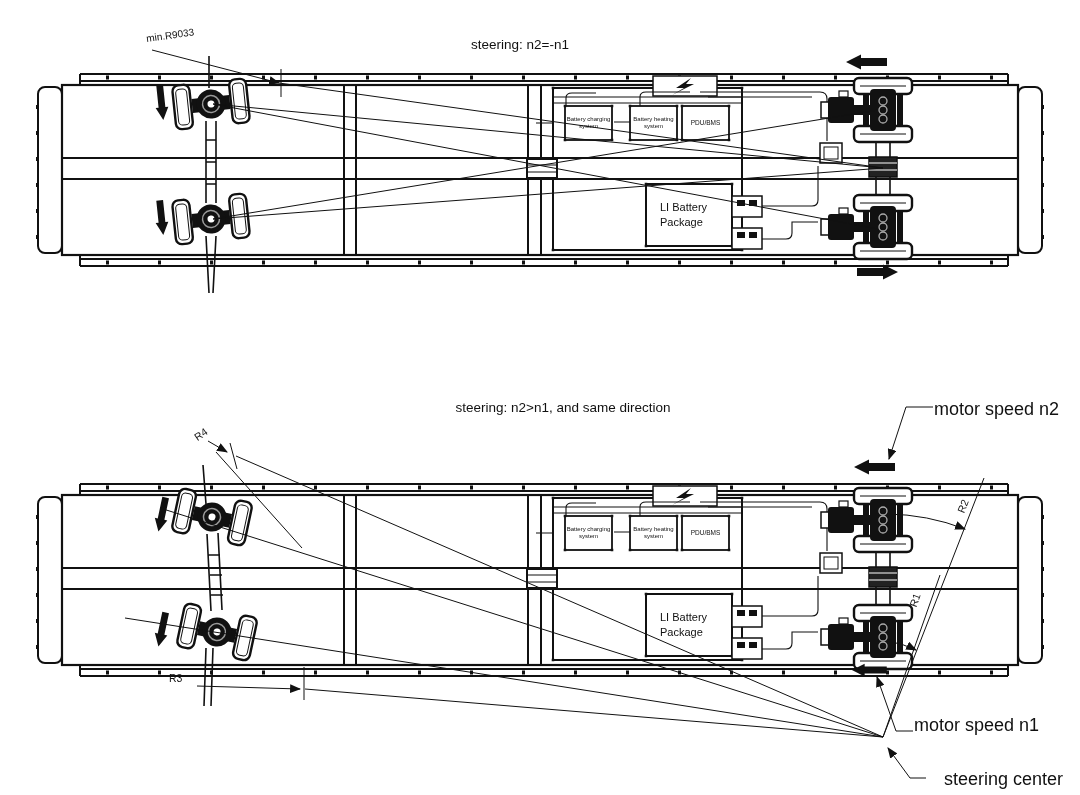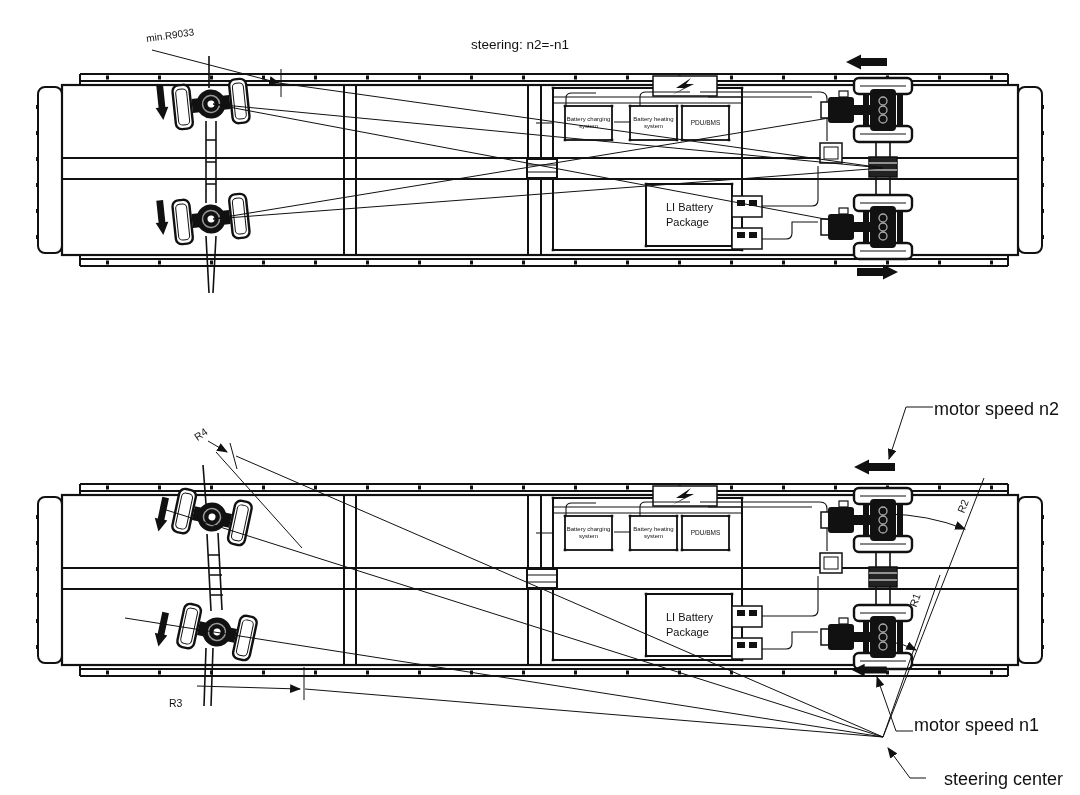--- a/index.html
+++ b/index.html
@@ -5,21 +5,21 @@
   html,body{margin:0;padding:0;background:#fff;}
   #stage{position:relative;width:1080px;height:795px;background:#fff;overflow:hidden;
          font-family:"Liberation Sans",sans-serif;color:#111;}
   #drawing{position:absolute;left:0;top:0;}
   .lbl{position:absolute;color:#111;white-space:nowrap;}
   .title{font-size:13.5px;text-align:center;}
   .boxlbl{position:absolute;display:flex;align-items:center;justify-content:center;
           text-align:center;color:#111;line-height:1.2;white-space:normal;}
   .tiny{font-size:6px;}
   .pdu{font-size:6.5px;}
-  .li{font-size:11px;line-height:1.35;justify-content:flex-start;text-align:left;padding-left:20px;box-sizing:border-box;}
+  .li{font-size:11px;line-height:1.35;justify-content:flex-start;text-align:left;padding-left:14px;box-sizing:border-box;}
   .rlab{font-size:10.5px;}
   .callout{font-size:18px;}
   .minlab{font-size:10px;transform:rotate(-8deg);transform-origin:left bottom;}
 </style>
 </head>
 <body>
 
 <div id="stage">
 
 <svg id="drawing" width="1080" height="795" viewBox="0 0 1080 795">
@@ -186,26 +186,27 @@
   </g>
 </svg>
 
 <div class="lbl title" style="left:400px;top:37px;width:240px;">steering: n2=-n1</div>
 <div class="lbl minlab" style="left:147px;top:33px;">min.R9033</div>
 <div class="boxlbl tiny" style="left:565px;top:106px;width:47px;height:34px;">Battery charging system</div>
 <div class="boxlbl tiny" style="left:630px;top:106px;width:47px;height:34px;">Battery heating system</div>
 <div class="boxlbl pdu" style="left:682px;top:106px;width:47px;height:34px;">PDU/BMS</div>
 <div class="boxlbl li" style="left:646px;top:184px;width:86px;height:62px;">LI Battery Package</div>
 
+<div class="lbl title" style="left:413px;top:400px;width:300px;">steering: n2&gt;n1, and  same direction</div>
 <div class="boxlbl tiny" style="left:565px;top:516px;width:47px;height:34px;">Battery charging system</div>
 <div class="boxlbl tiny" style="left:630px;top:516px;width:47px;height:34px;">Battery heating system</div>
 <div class="boxlbl pdu" style="left:682px;top:516px;width:47px;height:34px;">PDU/BMS</div>
 <div class="boxlbl li" style="left:646px;top:594px;width:86px;height:62px;">LI Battery Package</div>
 
 <div class="lbl rlab" style="left:194px;top:428px;transform:rotate(-35deg);transform-origin:center;">R4</div>
-<div class="lbl rlab" style="left:169px;top:672px;margin-top:25px;">R3</div>
+<div class="lbl rlab" style="left:169px;top:672px;">R3</div>
 <div class="lbl rlab" style="left:956px;top:500px;transform:rotate(-68deg);transform-origin:center;">R2</div>
 <div class="lbl rlab" style="left:908px;top:594px;transform:rotate(-70deg);transform-origin:center;">R1</div>
 <div class="lbl callout" style="left:934px;top:399px;">motor speed n2</div>
 <div class="lbl callout" style="left:914px;top:715px;">motor speed n1</div>
 <div class="lbl callout" style="left:928px;top:769px;margin-left:16px;">steering center</div>
 
 </div>
 
 </body></html>

